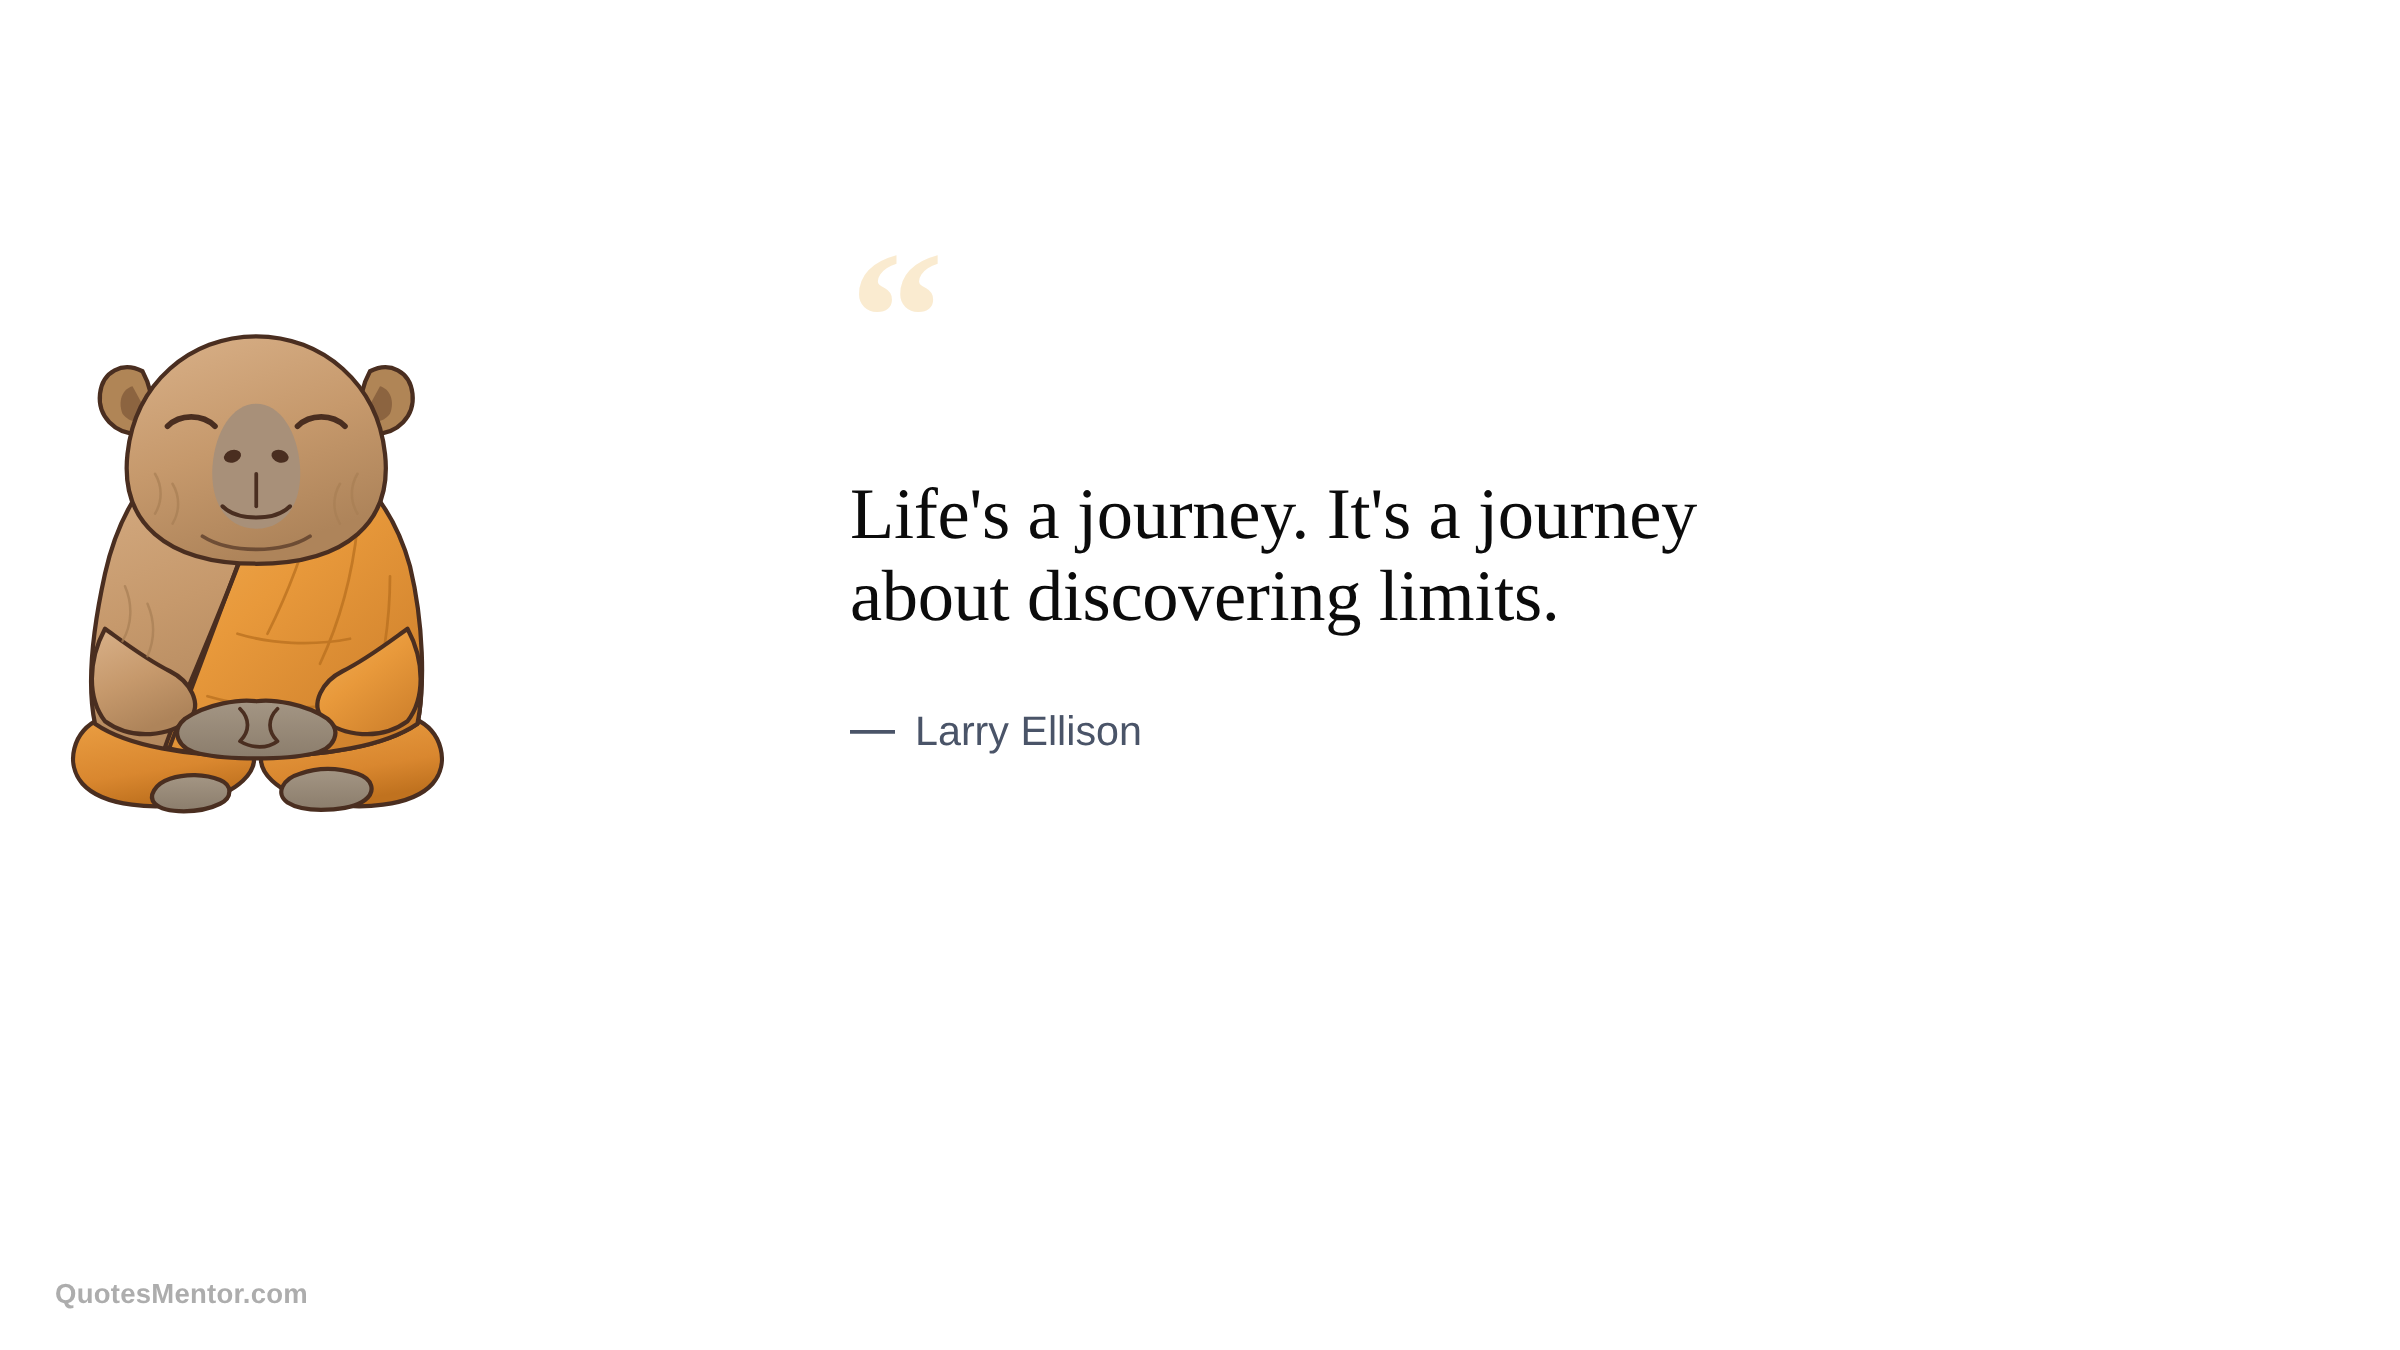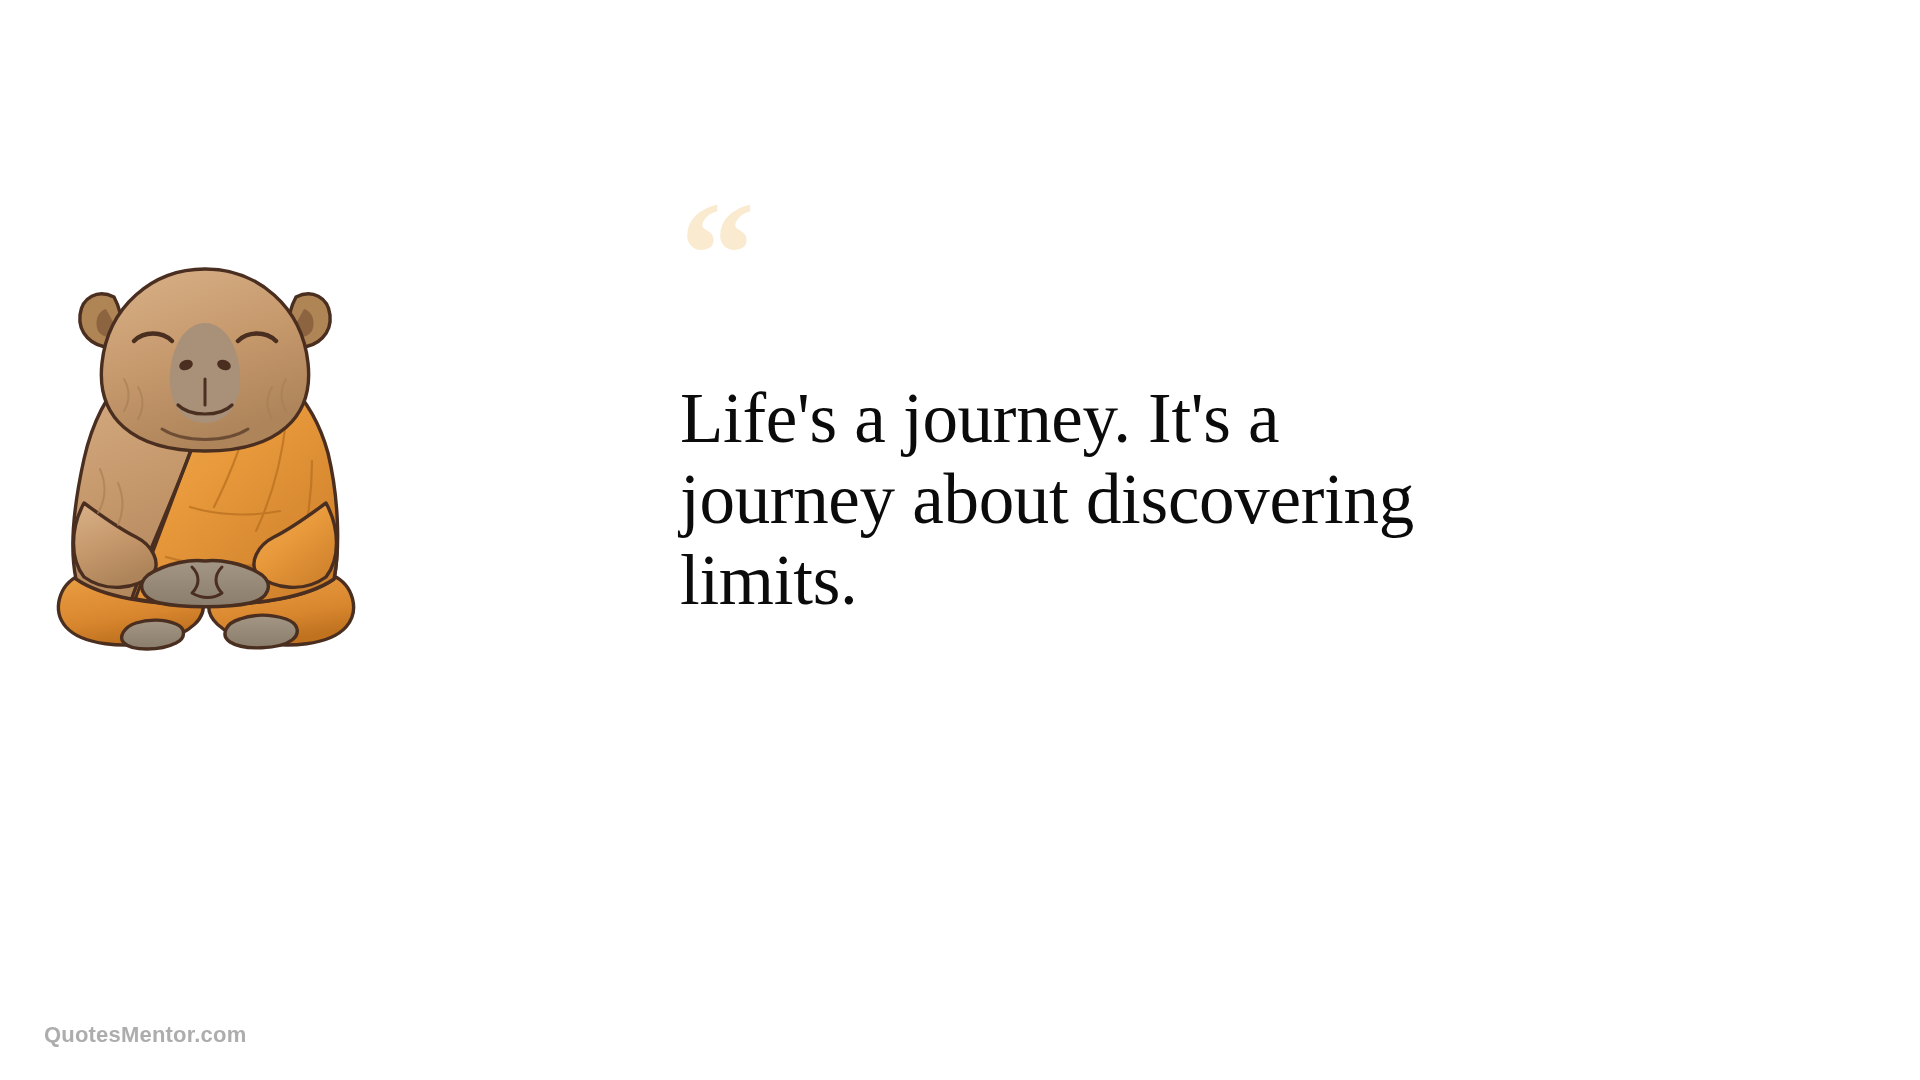--- a/index.html
+++ b/index.html
@@ -50,21 +50,21 @@
     font-weight: 700;
     color: #faebd0;
     height: 86px;
     letter-spacing: -4px;
     user-select: none;
   }
 
   .quote-text {
     margin-top: 92px;
     font-family: "Liberation Serif", "DejaVu Serif", serif;
-    font-size: 71px;
+    font-size: 58px;
     line-height: 1.14;
     color: #0b0b0b;
     font-weight: 400;
     letter-spacing: -0.3px;
     max-width: 810px;
   }
 
   .attribution {
     margin-top: 56px;
     display: flex;
@@ -206,17 +206,21 @@
         </g>
       </g>
     </svg>
   </div>
 
   <div class="quote-block">
     <div class="quote-mark">“</div>
 
     <div class="quote-text">Life's a journey. It's a journey about discovering limits.</div>
 
+    <div class="attribution">
+      <span class="dash"></span>
+      <span>Larry Ellison</span>
+    </div>
   </div>
 
   <div class="watermark">QuotesMentor.com</div>
 
 </div>
 
 </body></html>

